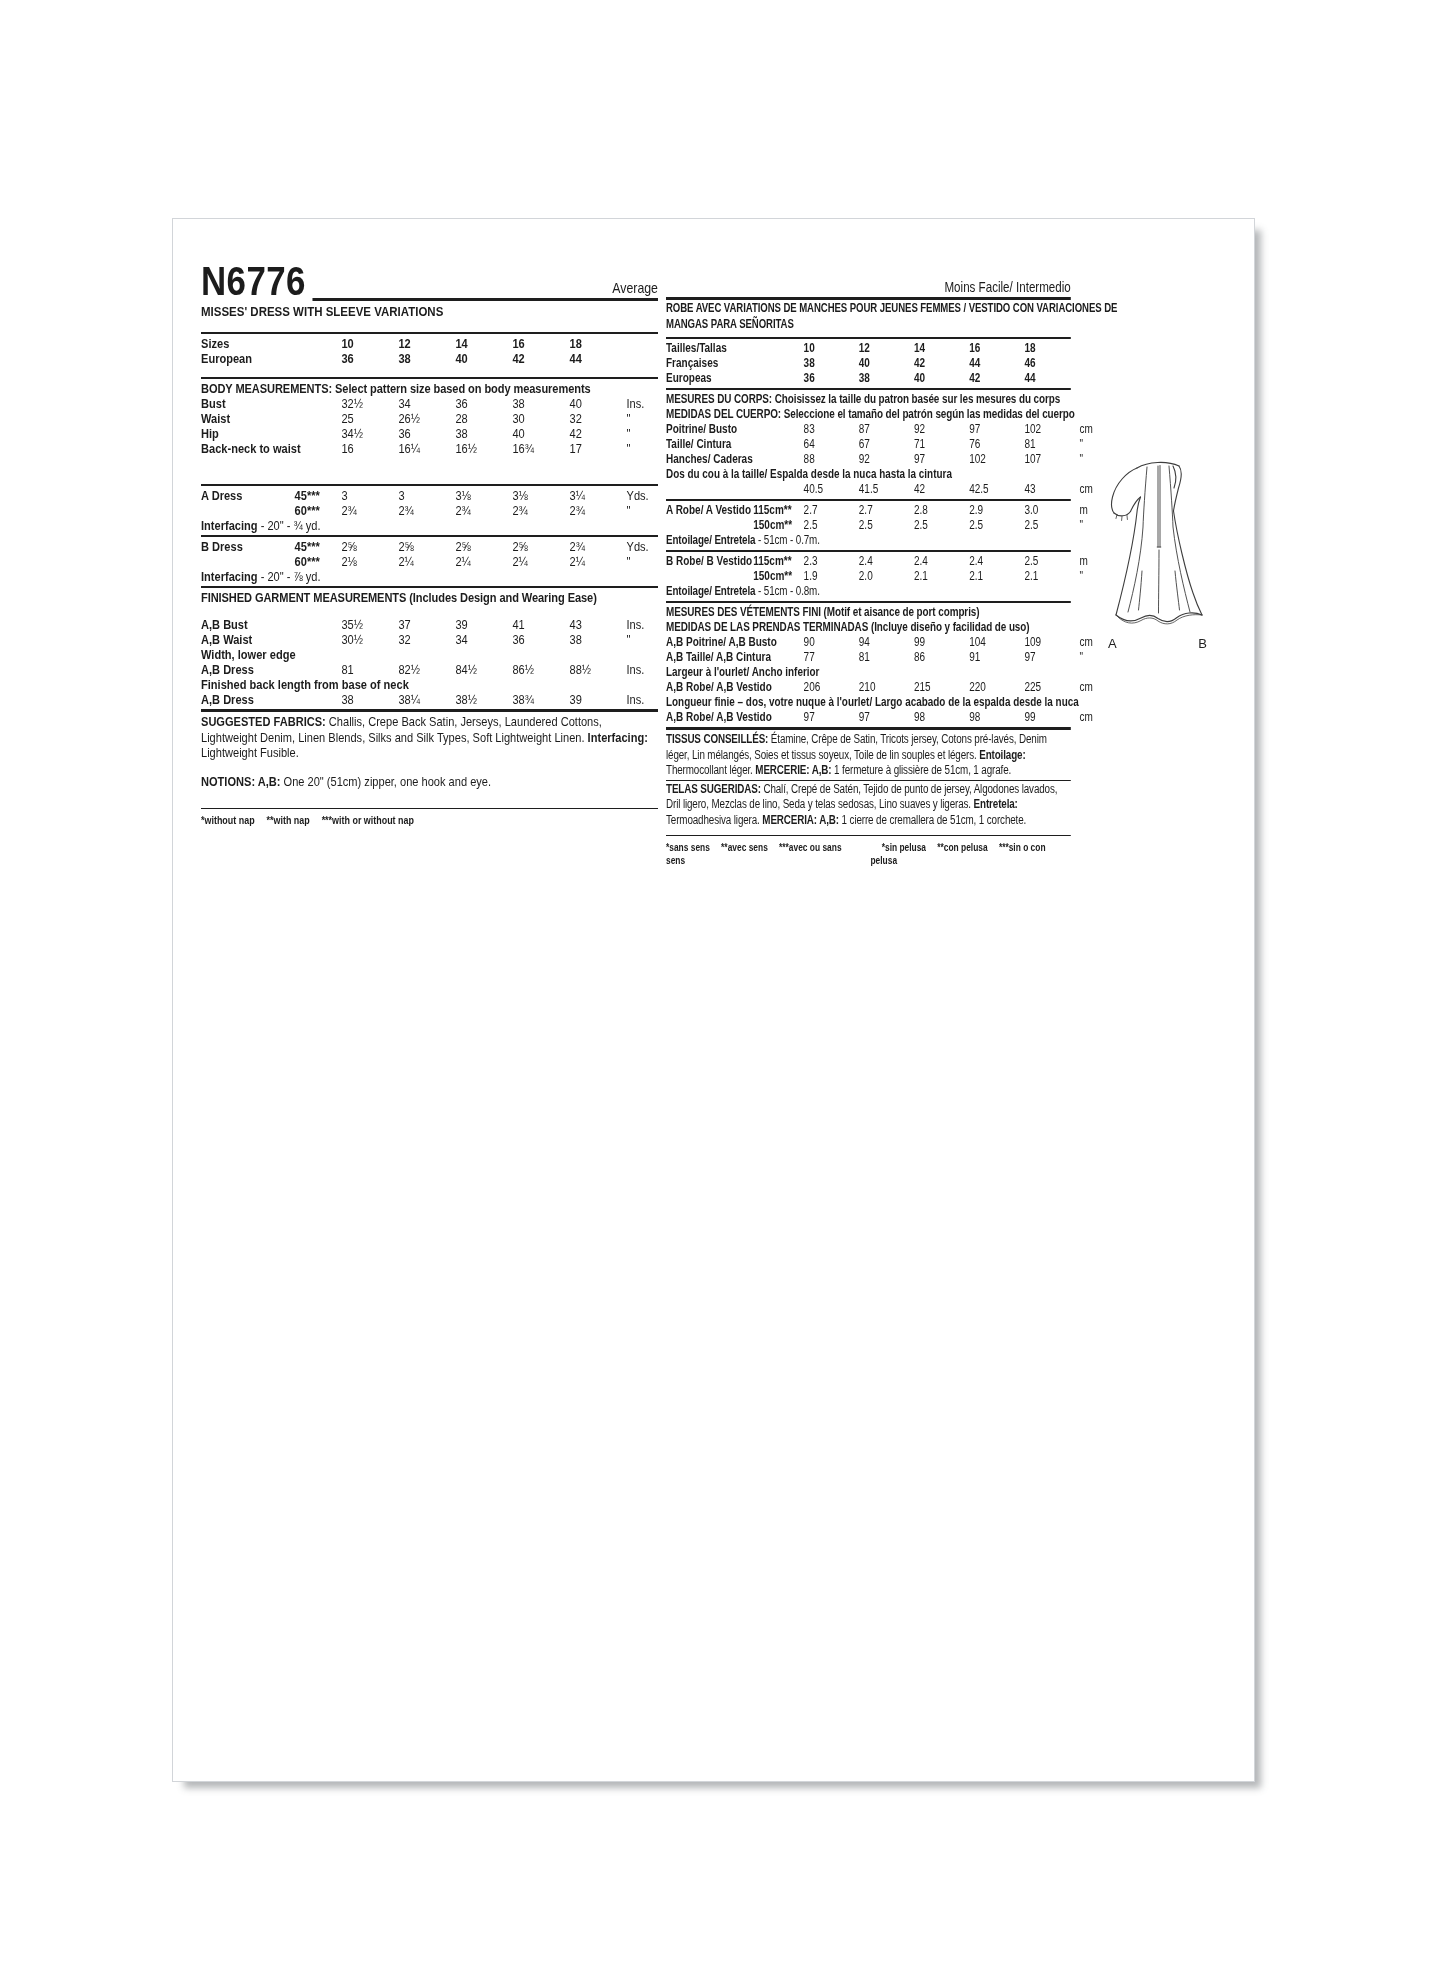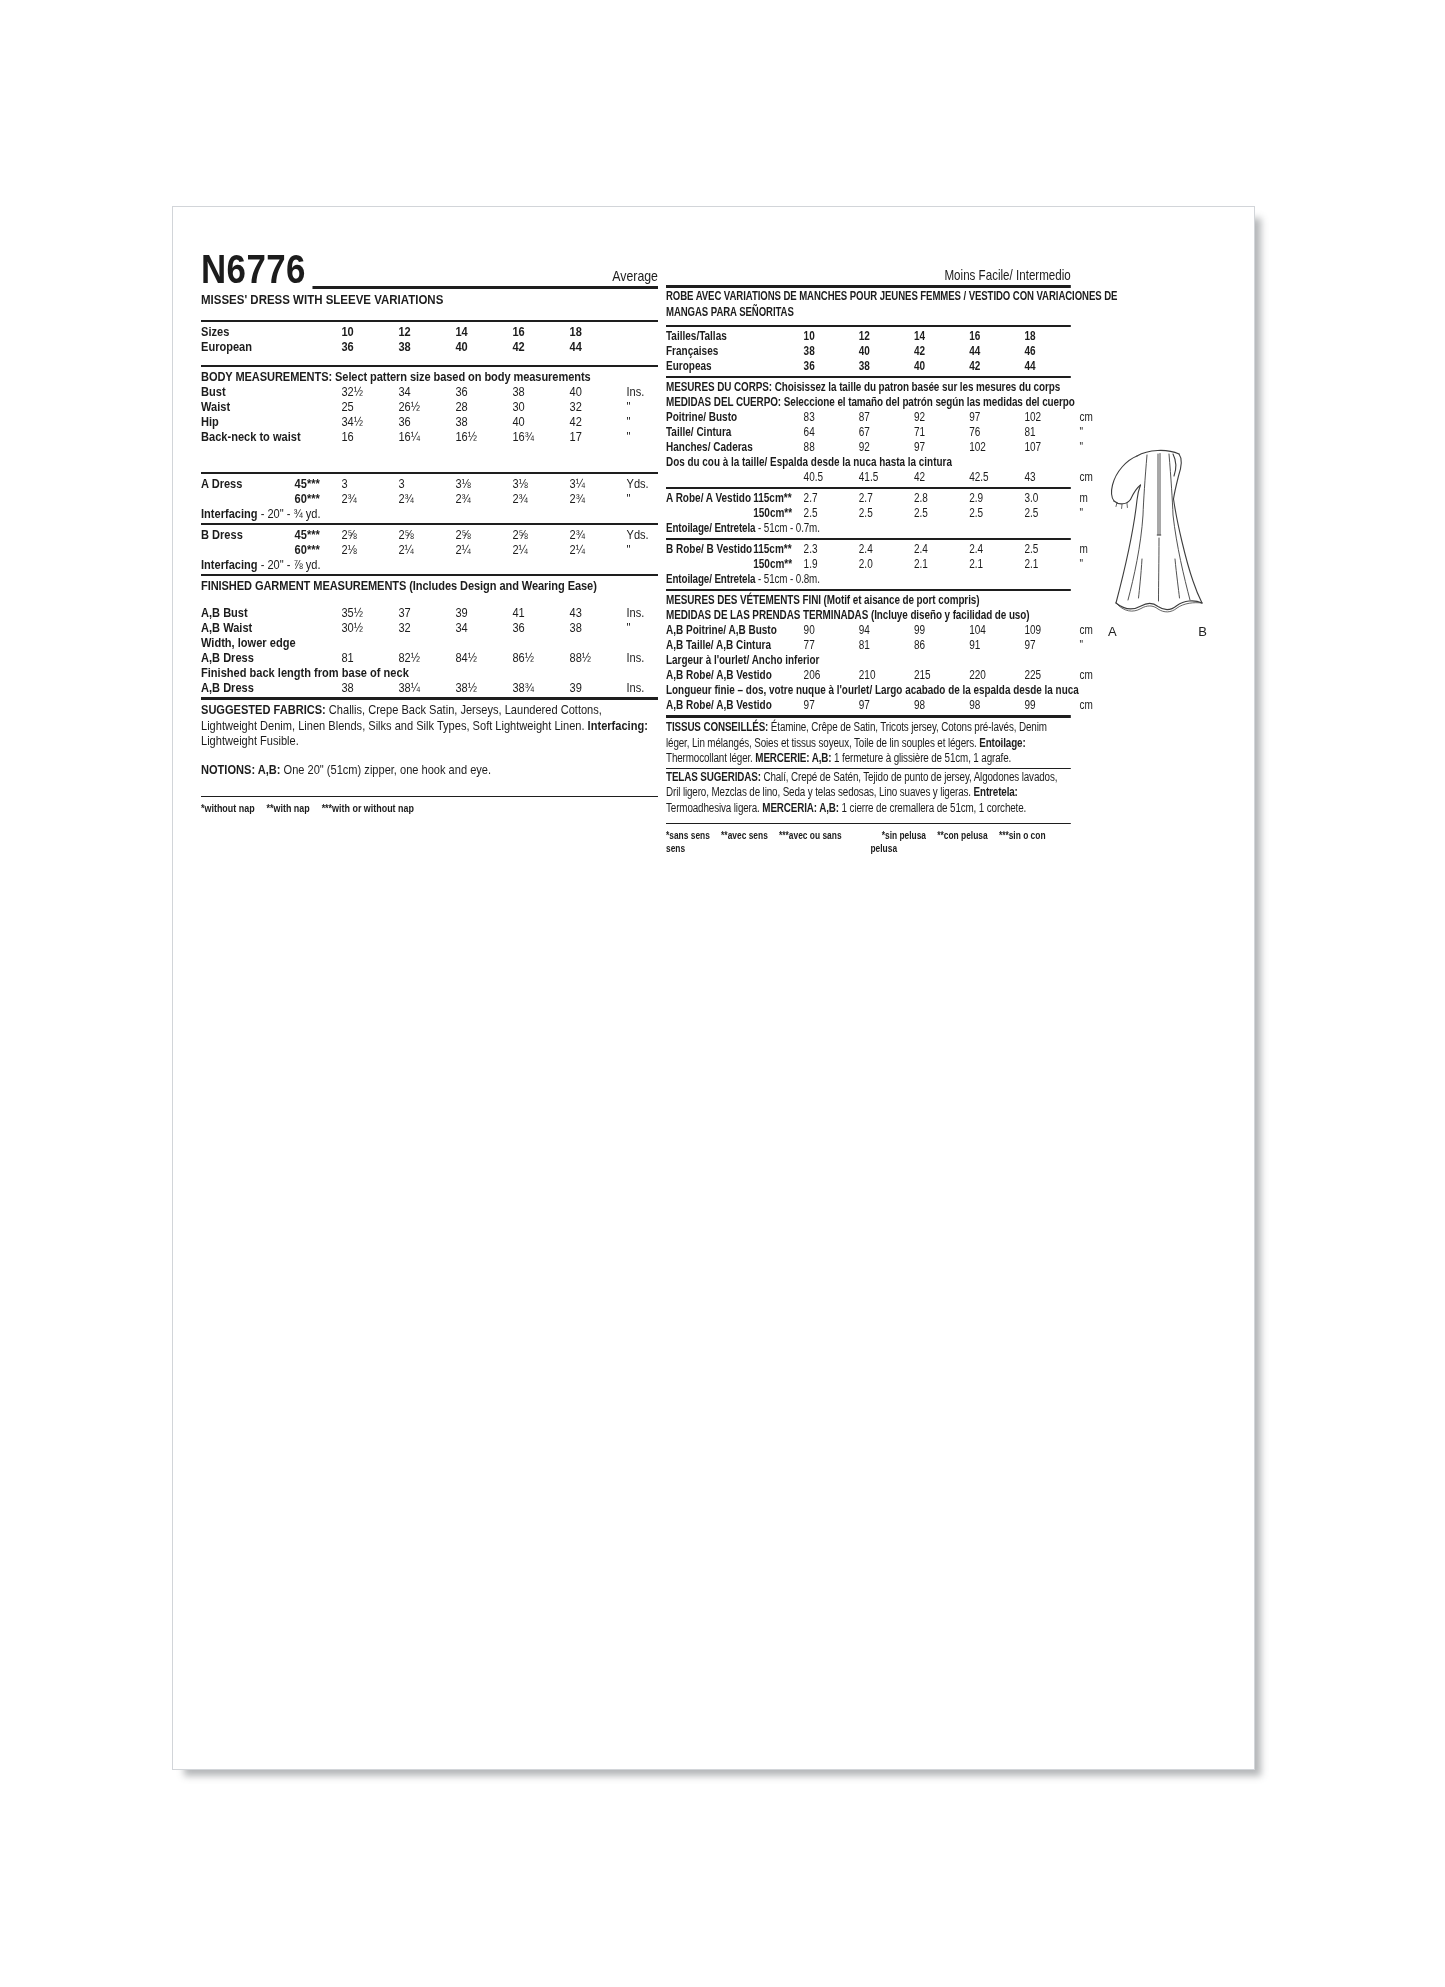--- a/index.html
+++ b/index.html
@@ -2,21 +2,21 @@
 <html><head>
 <meta charset="utf-8">
 <style>
   html,body{margin:0;padding:0;}
   body{
     width:1445px;height:1987px;background:#ffffff;overflow:hidden;
     font-family:"Liberation Sans", sans-serif;color:#1c1c1c;
     -webkit-font-smoothing:antialiased;
   }
   .page{
-    position:absolute;left:172px;top:206px;width:1083px;height:1564px;
+    position:absolute;left:172px;top:218px;width:1083px;height:1564px;
     background:#ffffff;border:1px solid #d2d5d9;box-sizing:border-box;
     box-shadow:9px 9px 7px -3px rgba(90,95,100,0.45);
   }
   .col{position:absolute;top:0;transform-origin:0 0;}
   .col.left{left:28px;width:537px;transform:scaleX(0.851);--c1:110px;--c2:55px;--cv:67px;}
   .col.right{left:493px;width:506px;transform:scaleX(0.80);--c1:109px;--c2:63px;--cv:69px;}
 
   
   .brand-row{display:flex;align-items:flex-end;margin-top:42px;}
   h1.pattern{font-size:41px;line-height:40px;font-weight:700;letter-spacing:0.5px;margin:0 8px 0 0;}

